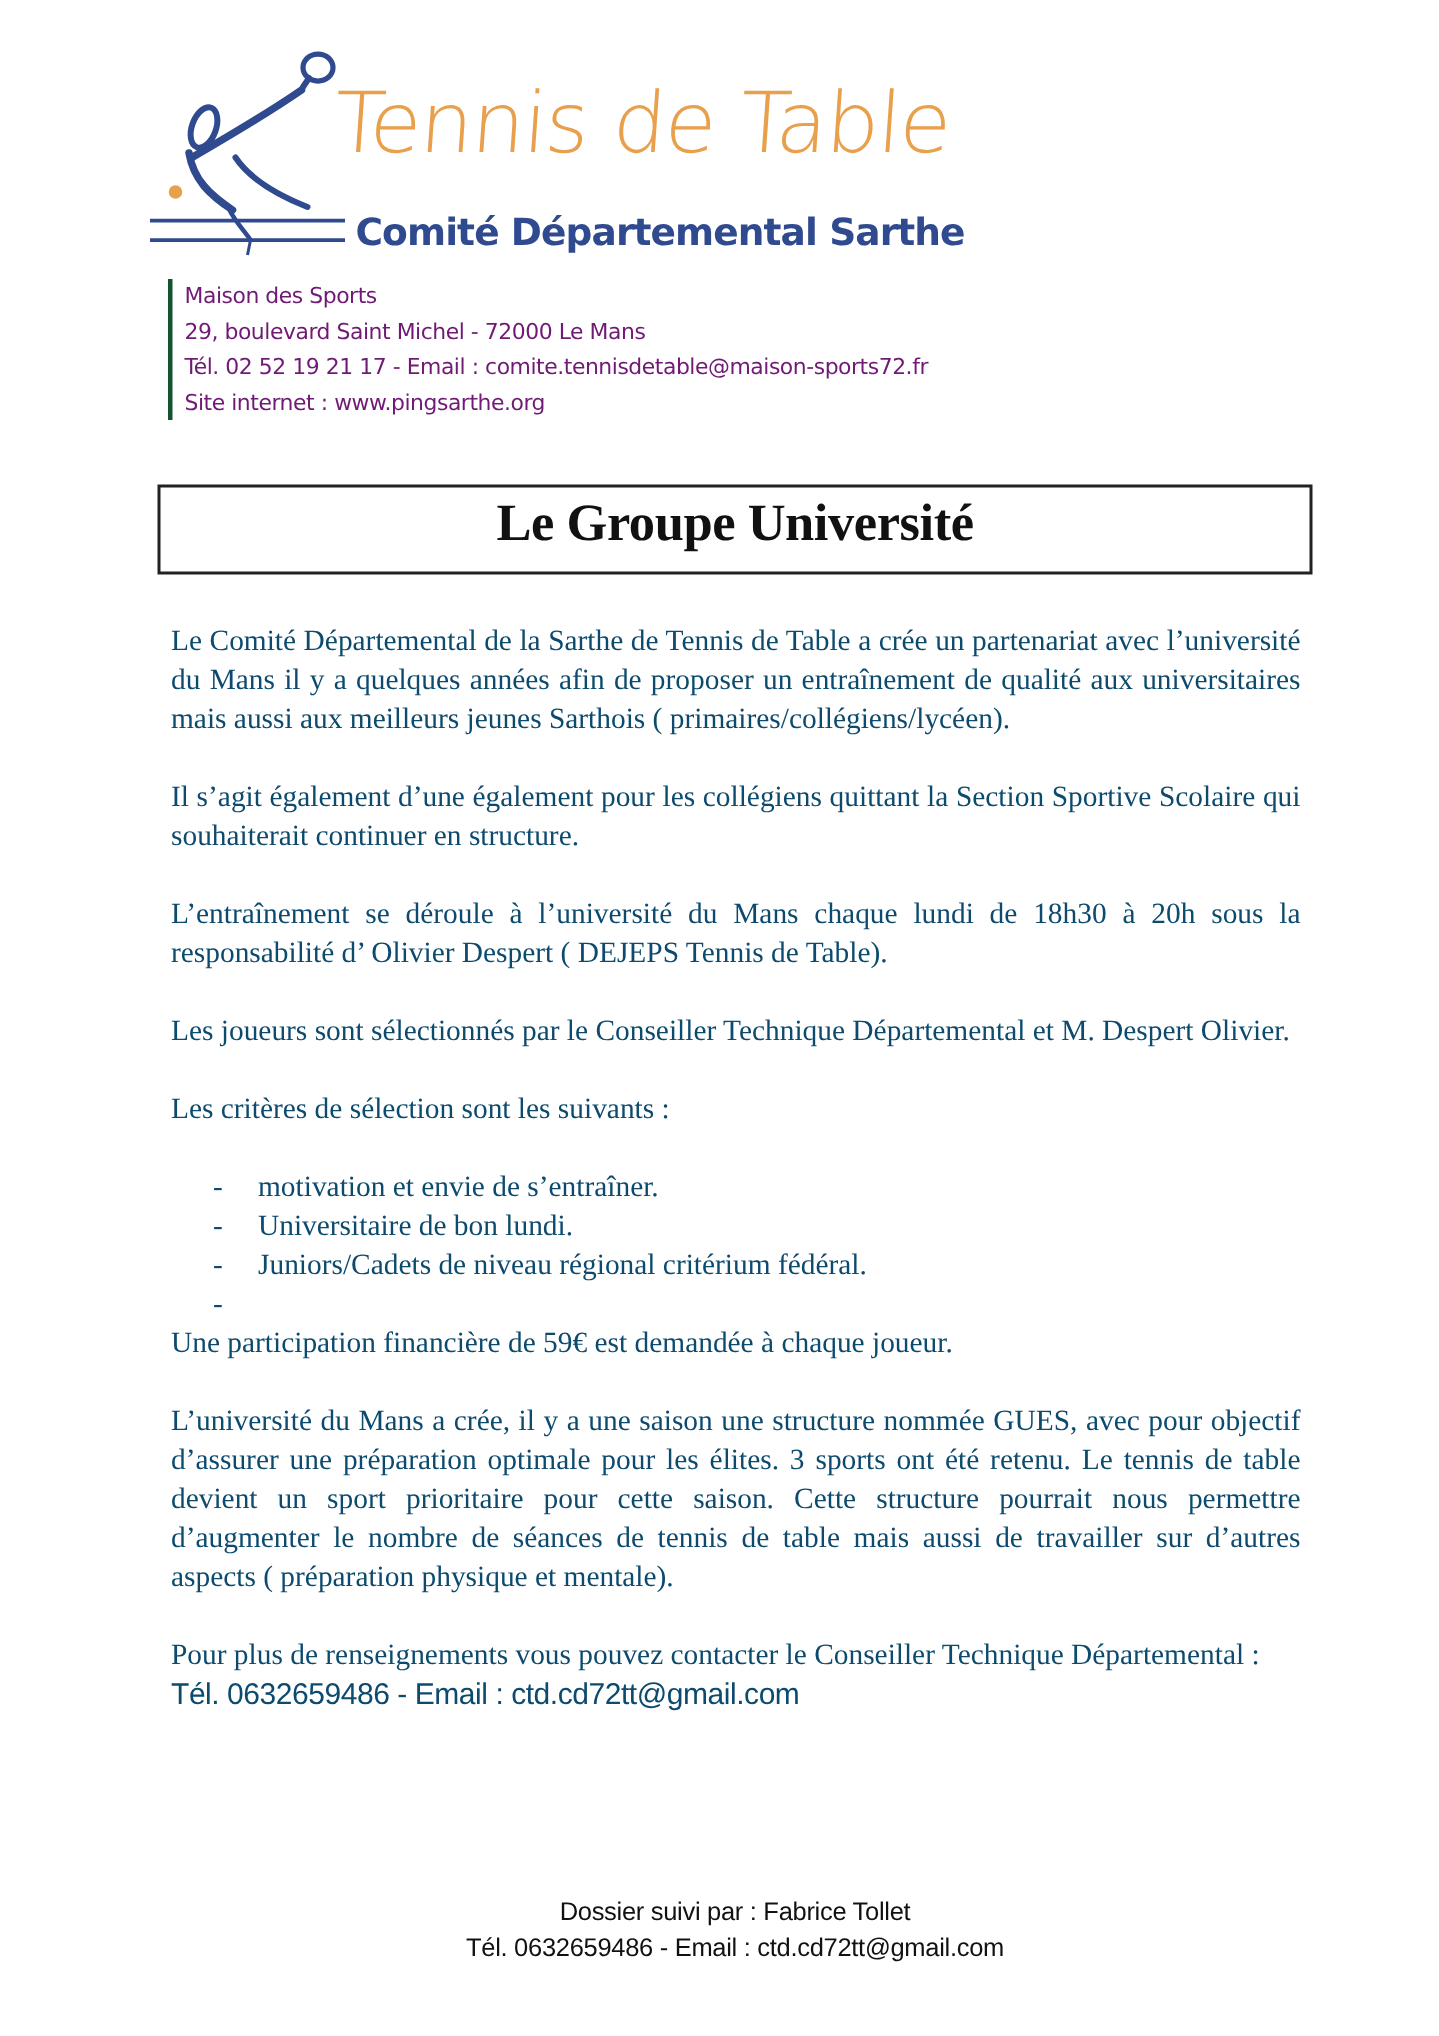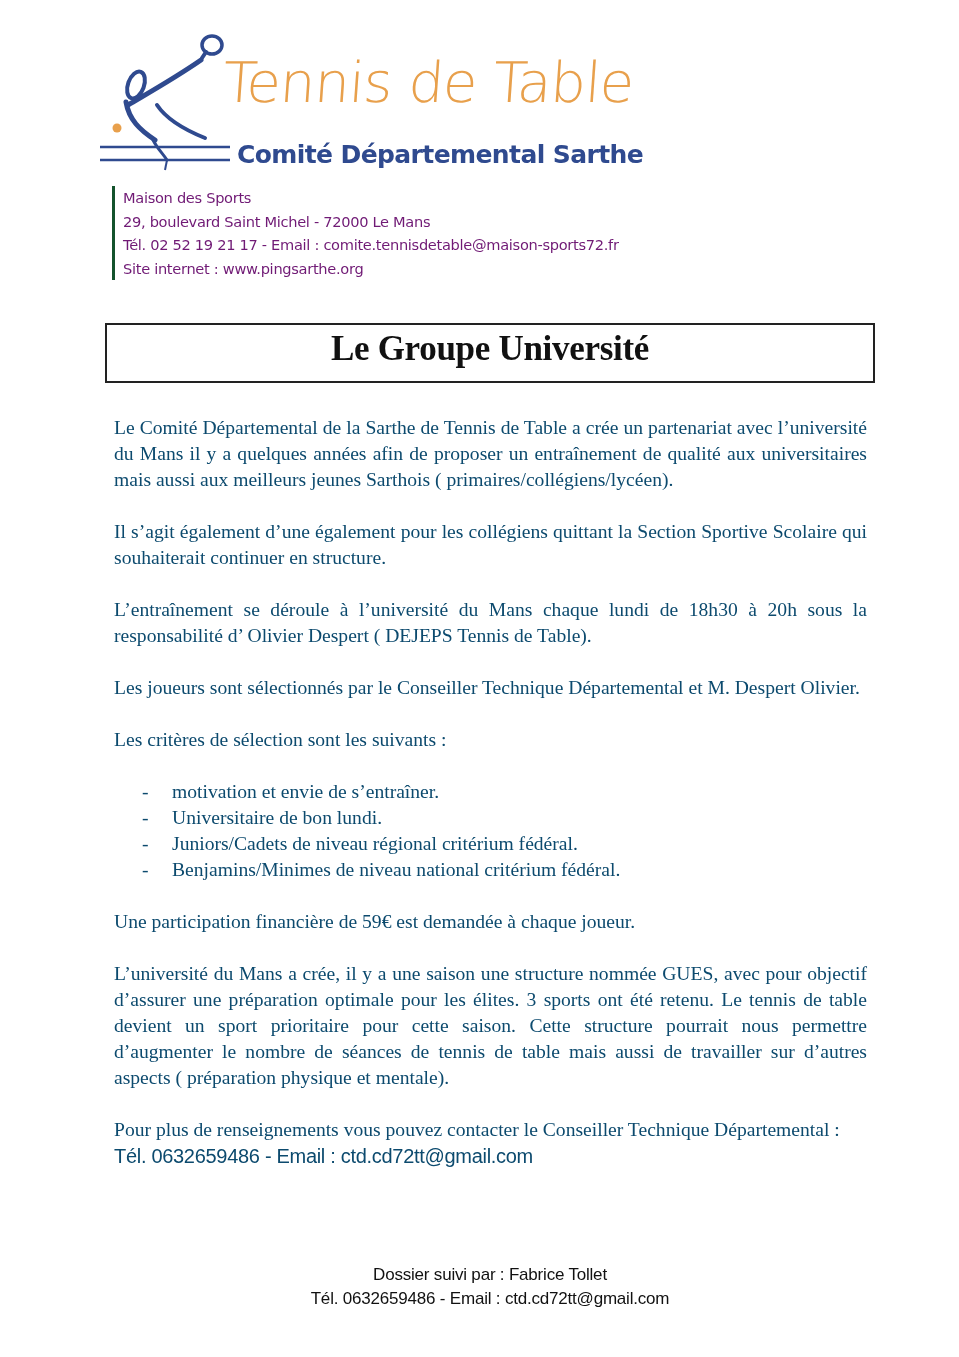--- a/index.html
+++ b/index.html
@@ -80,21 +80,21 @@
     <p>L’entraînement se déroule à l’université du Mans chaque lundi de 18h30 à 20h sous la responsabilité d’ Olivier Despert ( DEJEPS Tennis de Table).</p>
     <div class="gap"></div>
     <p>Les joueurs sont sélectionnés par le Conseiller Technique Départemental et M. Despert Olivier.</p>
     <div class="gap"></div>
     <p><span class="underline">Les critères de sélection sont les suivants</span><span> :</span></p>
     <div class="gap"></div>
     <ul class="criteria">
       <li><span class="dash">-</span><span>motivation et envie de s’entraîner.</span></li>
       <li><span class="dash">-</span><span>Universitaire de bon lundi.</span></li>
       <li><span class="dash">-</span><span>Juniors/Cadets de niveau régional critérium fédéral.</span></li>
-      <li><span class="dash">-</span><span>Benjamins/Minimes de niveau national critérium fédéral.</span></li>
+      <li><span class="dash">-</span></li>
     </ul>
     <div class="gap"></div>
     <p>Une participation financière de 59€ est demandée à chaque joueur.</p>
     <div class="gap"></div>
     <p>L’université du Mans a crée, il y a une saison une structure nommée GUES, avec pour objectif d’assurer une préparation optimale pour les élites. 3 sports ont été retenu. Le tennis de table devient un sport prioritaire pour cette saison. Cette structure pourrait nous permettre d’augmenter le nombre de séances de tennis de table mais aussi de travailler sur d’autres aspects ( préparation physique et mentale).</p>
     <div class="gap"></div>
     <p>Pour plus de renseignements vous pouvez contacter le Conseiller Technique Départemental :</p>
     <div class="contact-line">Tél. 0632659486 - Email : ctd.cd72tt@gmail.com</div>
   </div>
 

